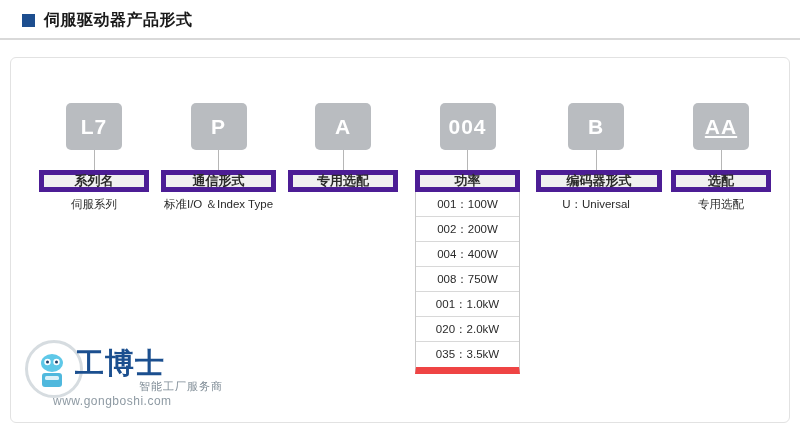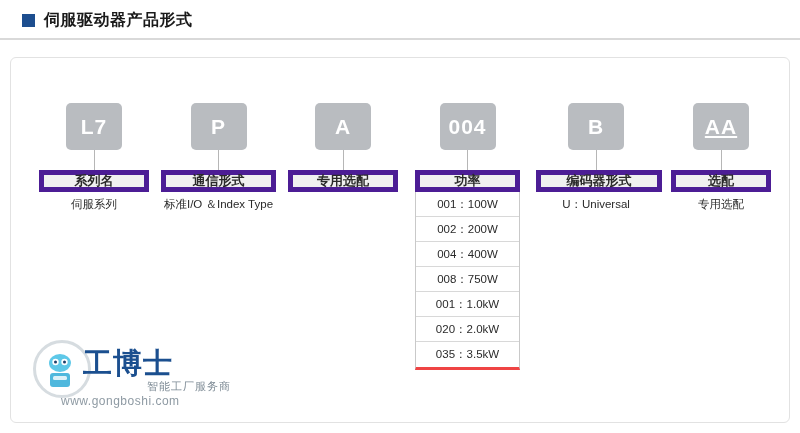--- a/index.html
+++ b/index.html
@@ -103,21 +103,21 @@
     font-size: 13px;
     font-weight: bold;
     color: #2a2a2a;
     box-sizing: border-box;
   }
 
   
   .vals {
     border-left: 1px solid #c9c9c9;
     border-right: 1px solid #c9c9c9;
-    border-bottom: 3px solid #ef4444;
+    border-bottom: 7px solid #ef4444;
     background: #ffffff;
     box-sizing: border-box;
   }
   .val {
     height: 25px;
     display: flex;
     align-items: center;
     justify-content: center;
     font-size: 11.5px;
     color: #2a2a2a;
@@ -133,21 +133,21 @@
     border-right: none;
     border-bottom: none;
   }
   .vals.noborder .val {
     border-bottom: none;
   }
 
   
   .watermark {
     position: absolute;
-    left: 16px;
+    left: 8px;
     bottom: 6px;
     width: 250px;
     height: 80px;
     pointer-events: none;
   }
   .wm-text {
     position: absolute;
     left: 56px;
     top: 8px;
     font-size: 29px;

